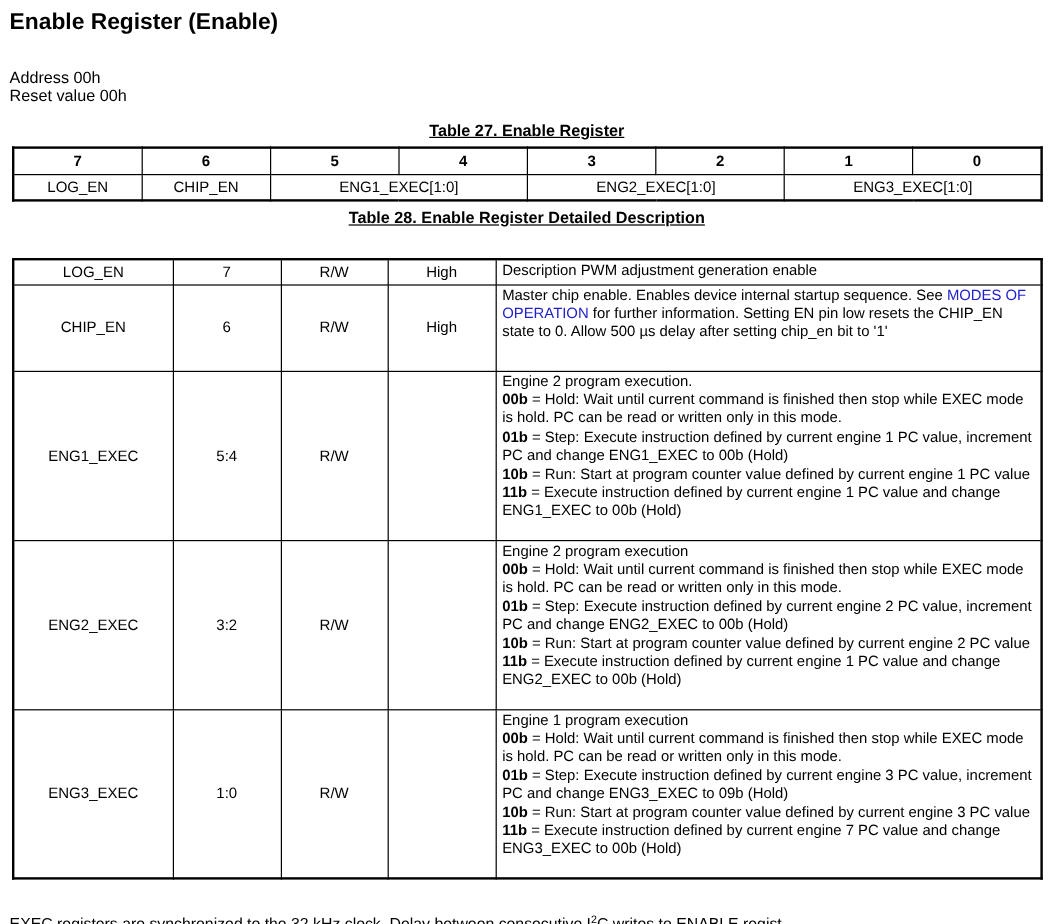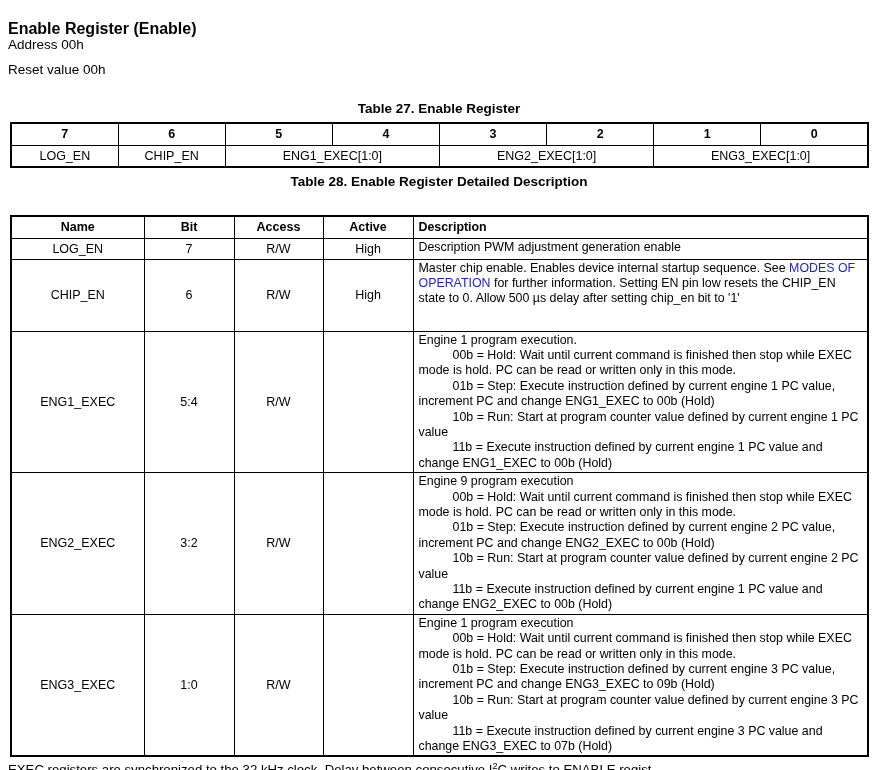--- a/index.html
+++ b/index.html
@@ -11,25 +11,25 @@
   * { margin: 0; padding: 0; box-sizing: border-box; }
   html, body { width: 878px; height: 770px; }
   body {
     position: relative;
     overflow: hidden;
     background: var(--bg-color);
     color: var(--text-color);
     font-family: "Liberation Sans", sans-serif;
   }
   .abs { position: absolute; }
-  .page-title { top: 8px; left: 8px; font-size: 16px; font-weight: bold; margin-top: 12px; }
-  .meta-line { left: 8px; font-size: 13.5px; }
+  .page-title { top: 8px; left: 8px; font-size: 19px; font-weight: bold; }
+  .meta-line { left: 8px; font-size: 13.5px; margin-top: 20px; }
   .addr-line { top: 37px; }
-  .reset-line { top: 62px; }
-  .tbl-caption { left: 0; width: 878px; text-align: center; font-size: 13.5px; font-weight: bold; }
+  .reset-line { top: 52px; }
+  .tbl-caption { left: 0; width: 878px; text-align: center; font-size: 13.5px; font-weight: bold; text-decoration: underline; }
   .cap27 { top: 101px; }
   .cap28 { top: 174px; }
 
   table { border-collapse: collapse; table-layout: fixed; border: 2px solid #000; }
   th, td { border: 1px solid #000; font-size: 12.5px; text-align: center; vertical-align: middle; padding: 0; }
   th { font-weight: bold; }
 
   .t27 { top: 122px; left: 10px; width: 857px; }
   .t27 col { width: 107.125px; }
   .t27 tr { height: 22px; }
@@ -46,21 +46,21 @@
   .row-eng { height: 141px; }
   .desc-cell, .desc-hdr {
     text-align: left;
     vertical-align: top;
     padding: 1px 6px 1px 5px;
     white-space: pre-wrap;
     line-height: 15.4px;
     font-size: 12.4px;
   }
   .desc-hdr { font-weight: bold; vertical-align: middle; white-space: normal; }
-  .b { font-weight: normal; margin-left: 34px; }
+  .b { font-weight: bold; }
   .lnk { color: var(--link-color); cursor: pointer; }
 
   .footnote {
     top: 761px; left: 8px; width: 862px;
     font-size: 13.2px; white-space: nowrap;
   }
   .footnote sup { font-size: 9px; }
   .watermark {
     top: 768px; right: 4px;
     font-size: 13px; letter-spacing: 0.3px;
@@ -112,72 +112,65 @@
 
 <table class="abs t28">
   <colgroup>
     <col class="c-name">
       <col class="c-bit">
       <col class="c-access">
       <col class="c-active">
       <col class="c-desc">
   </colgroup>
   <tbody>
-      <tr class="hdr-row">
-    <th>Name</th>
-    <th>Bit</th>
-    <th>Access</th>
-    <th>Active</th>
-    <th class="desc-hdr">Description</th>
-  </tr>
   <tr class="row-log">
     <td>LOG_EN</td>
     <td>7</td>
     <td>R/W</td>
     <td>High</td>
     <td class="desc-cell"><span>Description PWM adjustment generation enable</span></td>
   </tr>
   <tr class="row-chip">
     <td>CHIP_EN</td>
     <td>6</td>
     <td>R/W</td>
     <td>High</td>
     <td class="desc-cell"><span>Master chip enable. Enables device internal startup sequence. See </span><span class="lnk">MODES OF OPERATION</span><span> for further information. Setting EN pin low resets the CHIP_EN state to 0. Allow 500 µs delay after setting chip_en bit to '1'</span></td>
   </tr>
   <tr class="row-eng">
     <td>ENG1_EXEC</td>
     <td>5:4</td>
     <td>R/W</td>
     <td></td>
-    <td class="desc-cell"><span>Engine 1 program execution.
+    <td class="desc-cell"><span>Engine 2 program execution.
 </span><span class="b">00b</span><span> = Hold: Wait until current command is finished then stop while EXEC mode is hold. PC can be read or written only in this mode.
 </span><span class="b">01b</span><span> = Step: Execute instruction defined by current engine 1 PC value, increment PC and change ENG1_EXEC to 00b (Hold)
 </span><span class="b">10b</span><span> = Run: Start at program counter value defined by current engine 1 PC value
 </span><span class="b">11b</span><span> = Execute instruction defined by current engine 1 PC value and change ENG1_EXEC to 00b (Hold)</span></td>
   </tr>
   <tr class="row-eng">
     <td>ENG2_EXEC</td>
     <td>3:2</td>
     <td>R/W</td>
     <td></td>
-    <td class="desc-cell"><span>Engine 9 program execution
+    <td class="desc-cell"><span>Engine 2 program execution
 </span><span class="b">00b</span><span> = Hold: Wait until current command is finished then stop while EXEC mode is hold. PC can be read or written only in this mode.
 </span><span class="b">01b</span><span> = Step: Execute instruction defined by current engine 2 PC value, increment PC and change ENG2_EXEC to 00b (Hold)
 </span><span class="b">10b</span><span> = Run: Start at program counter value defined by current engine 2 PC value
 </span><span class="b">11b</span><span> = Execute instruction defined by current engine 1 PC value and change ENG2_EXEC to 00b (Hold)</span></td>
   </tr>
   <tr class="row-eng">
     <td>ENG3_EXEC</td>
     <td>1:0</td>
     <td>R/W</td>
     <td></td>
     <td class="desc-cell"><span>Engine 1 program execution
 </span><span class="b">00b</span><span> = Hold: Wait until current command is finished then stop while EXEC mode is hold. PC can be read or written only in this mode.
 </span><span class="b">01b</span><span> = Step: Execute instruction defined by current engine 3 PC value, increment PC and change ENG3_EXEC to 09b (Hold)
 </span><span class="b">10b</span><span> = Run: Start at program counter value defined by current engine 3 PC value
-</span><span class="b">11b</span><span> = Execute instruction defined by current engine 3 PC value and change ENG3_EXEC to 07b (Hold)</span></td>
+</span><span class="b">11b</span><span> = Execute instruction defined by current engine 7 PC value and change ENG3_EXEC to 00b (Hold)</span></td>
   </tr>
 </tbody>
   </table>
 
 <div class="abs footnote"><span>EXEC registers are synchronized to the 32 kHz clock. Delay between consecutive I</span><sup>2</sup><span>C writes to ENABLE regist</span></div>
 
 <div class="abs watermark">https://blog.csdn.net/qq_45531642</div>
 
 </body></html>

